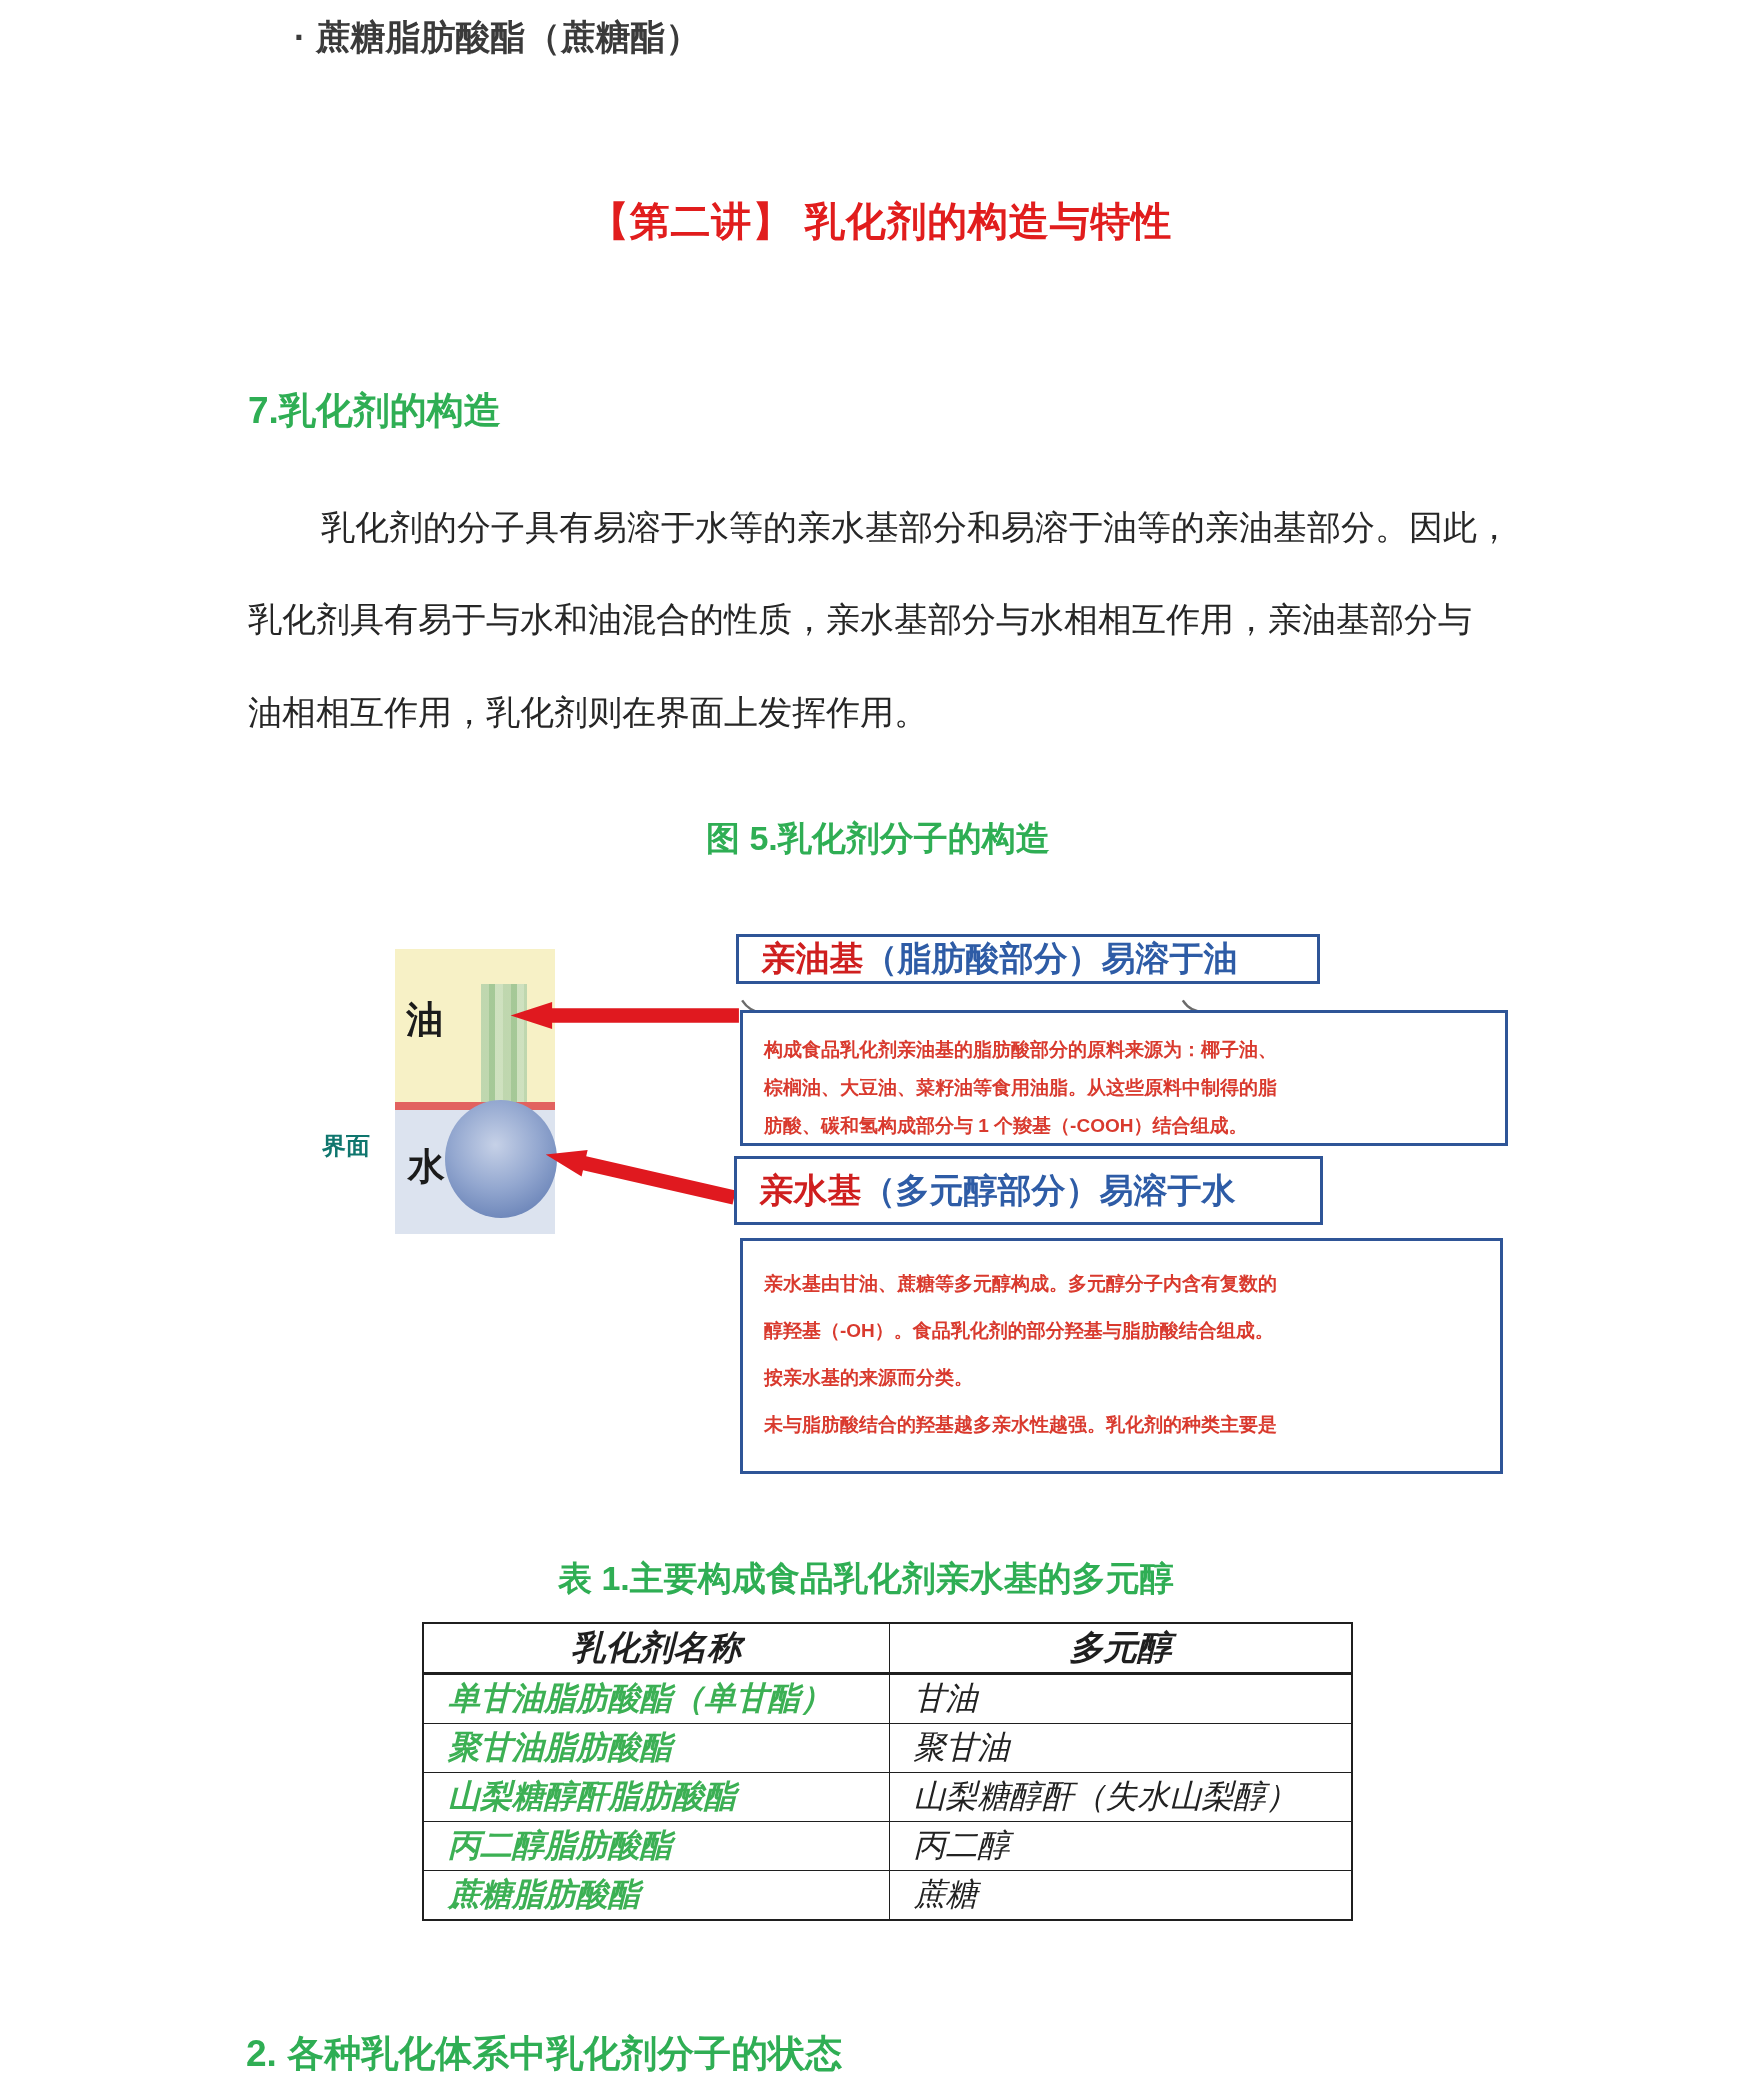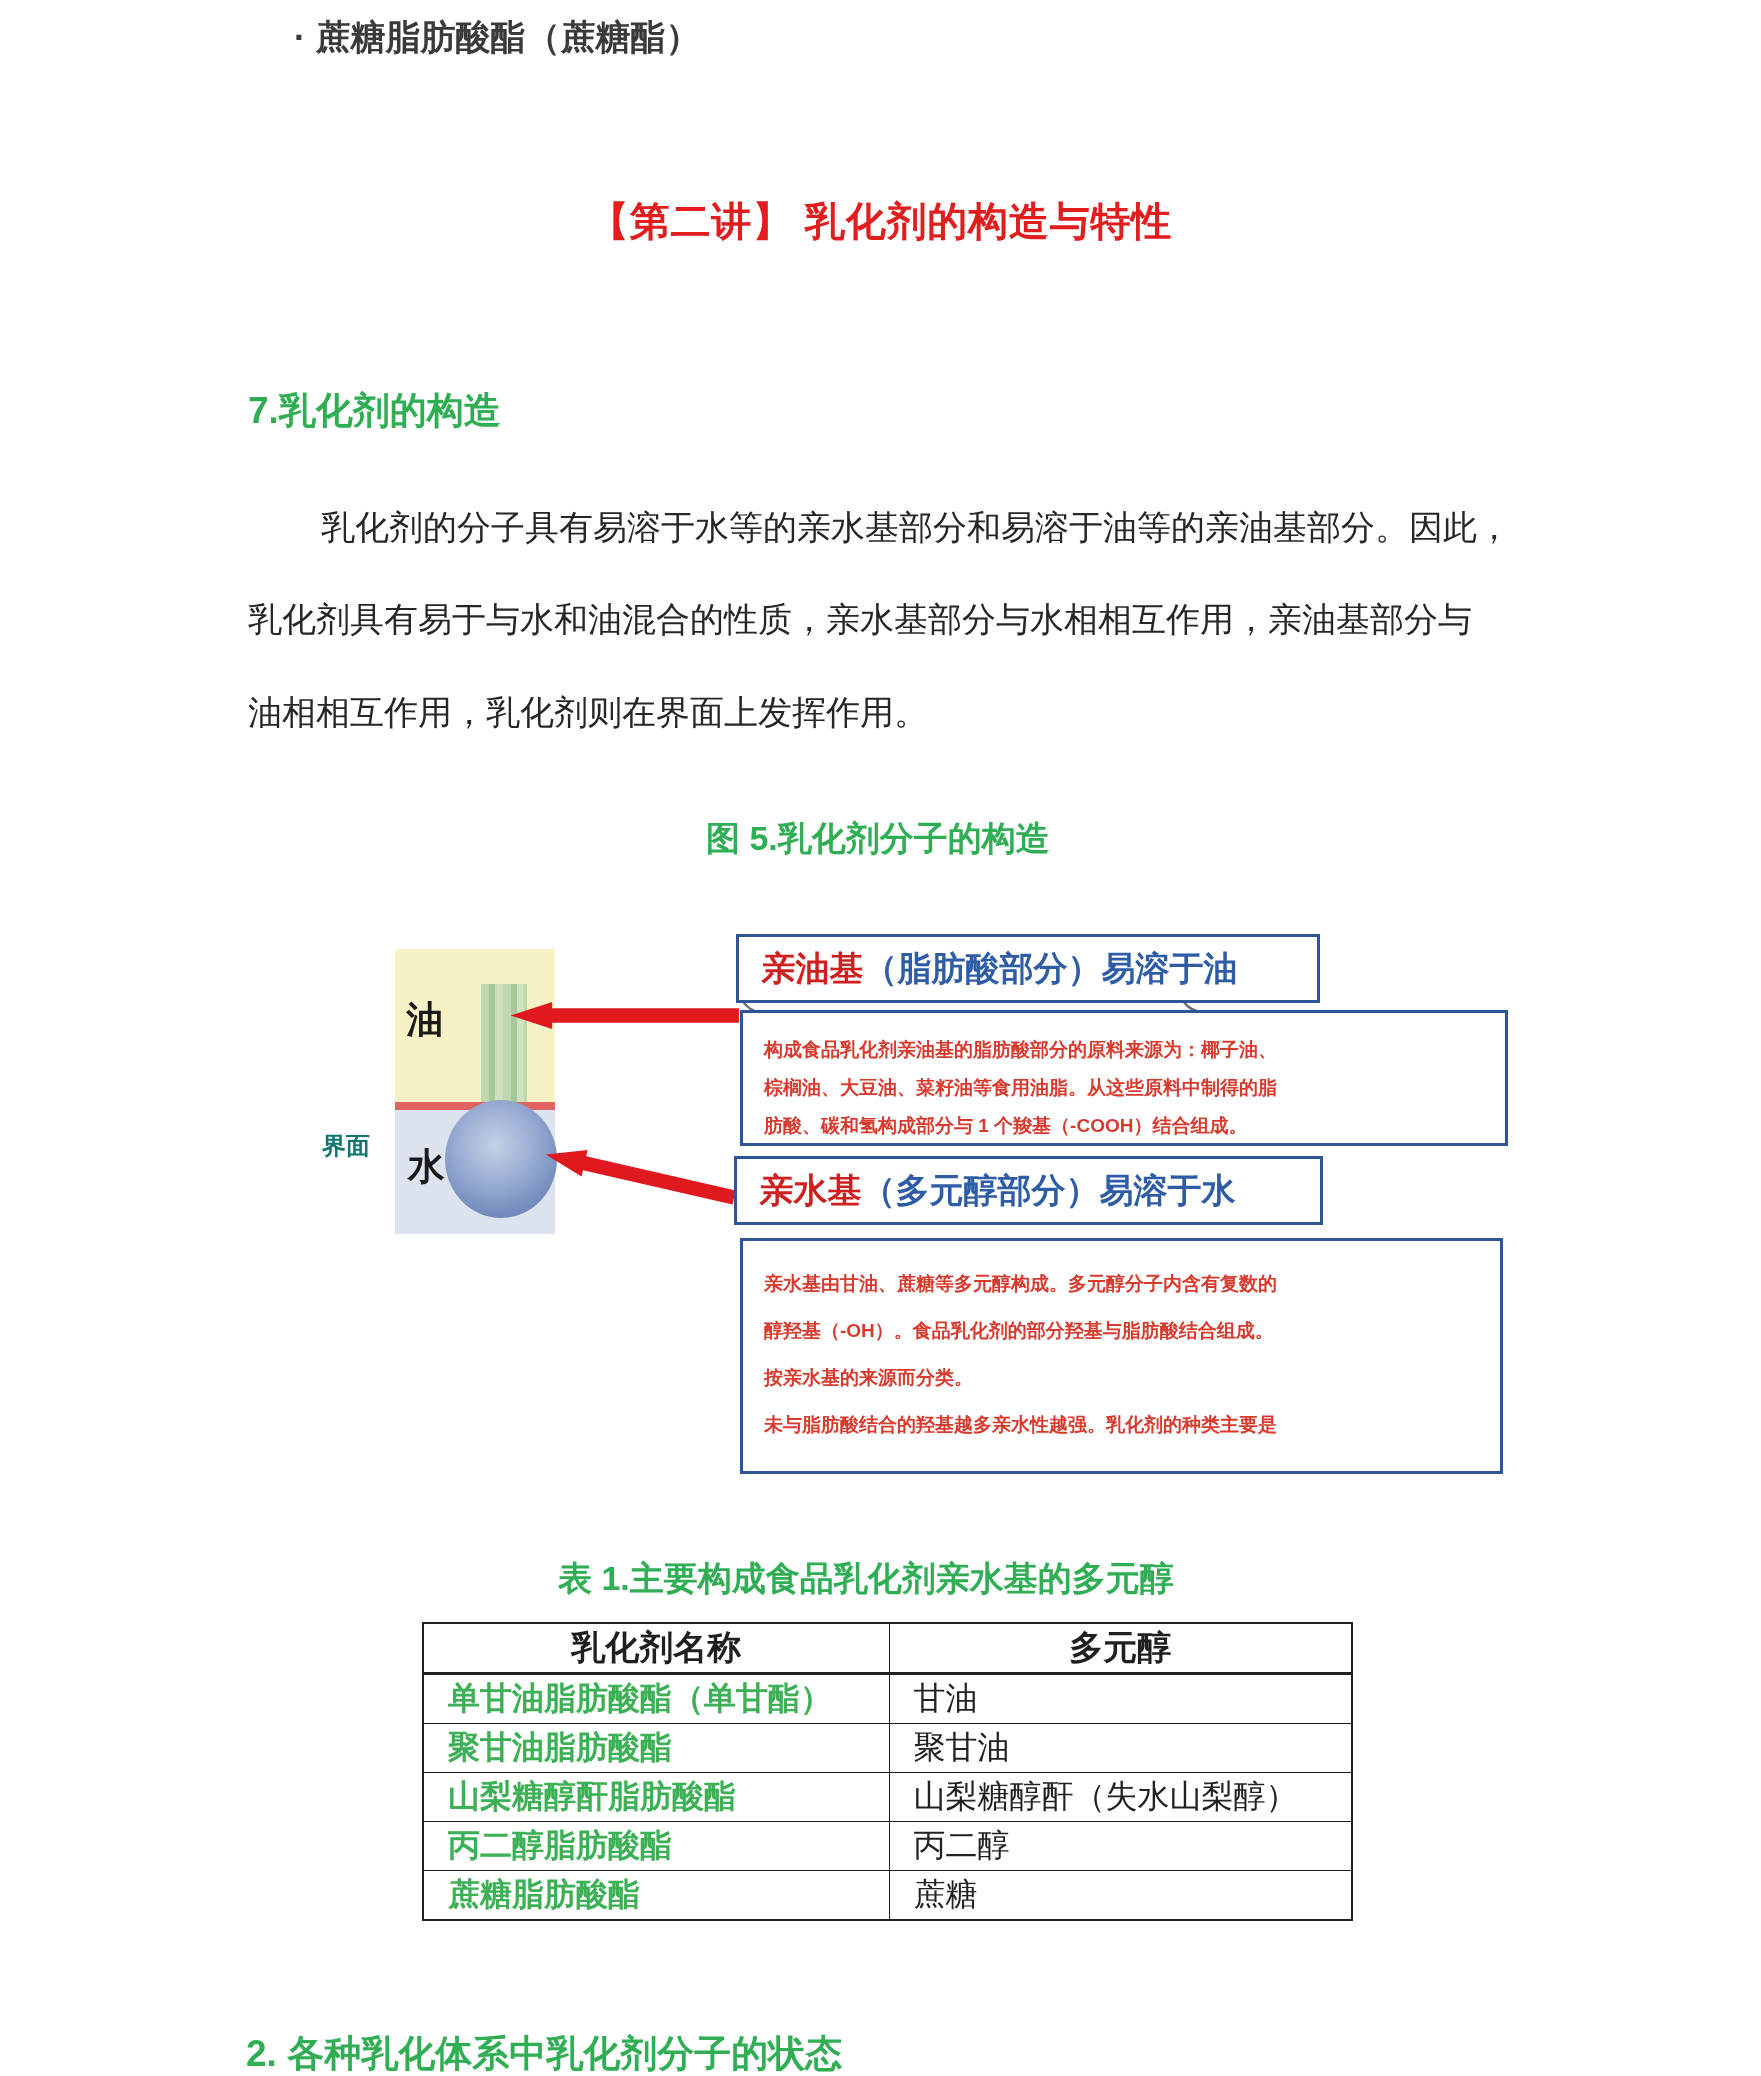--- a/index.html
+++ b/index.html
@@ -31,34 +31,34 @@
     opacity:.9;}
   .dg-sphere{position:absolute;left:50px;top:151px;width:112px;height:118px;border-radius:50%;
     background:radial-gradient(circle at 45% 38%,#c6d1e7 0%,#94a8d0 45%,#6e87ba 78%,#5e76aa 100%);}
   .dg-oil-label{position:absolute;left:11.2px;top:46px;font-size:37px;font-weight:bold;color:#1b1b1b;}
   .dg-water-label{position:absolute;left:12.8px;top:193px;font-size:37px;font-weight:bold;color:#1b1b1b;}
   .dg-iface-label{left:322px;top:1130px;font-size:24px;font-weight:bold;color:#0f766e;}
 
   
   .cbox{border:3.2px solid #2f5597;background:#ffffff;box-sizing:border-box;}
   .titlebox{display:flex;align-items:center;padding-left:22.4px;font-size:34px;font-weight:bold;white-space:nowrap;}
-  .box1{left:736px;top:934px;width:584px;height:69px;}
+  .box1{left:736px;top:934px;width:584px;height:50px;}
   .box3{left:734px;top:1156px;width:589px;height:69px;}
   .red-seg{color:#cf1f1f;}
   .blue-seg{color:#2e5ca6;}
   .notebox{color:#d93a2e;font-size:19px;font-weight:bold;}
   .box2{left:740px;top:1010px;width:768px;height:136px;padding:17.6px 0 0 21px;}
   .box2 .note-line{line-height:38px;white-space:nowrap;}
   .box4{left:740px;top:1238px;width:763px;height:236px;padding:19px 0 0 21px;}
   .box4 .note-line{line-height:47px;white-space:nowrap;}
 
   
   .polytable{border-collapse:collapse;table-layout:fixed;width:929px;background:#ffffff;}
   .polytable,.polytable th,.polytable td{border:1.6px solid #1f1f1f;}
-  .polytable{border:2.4px solid #1f1f1f;}
+  .polytable{border:2.4px solid #1f1f1f;font-style:italic;}
   .polytable thead tr{border-bottom:3.2px solid #1f1f1f;}
   .polytable th{height:46px;font-size:34px;font-weight:bold;color:#1f1f1f;text-align:center;}
   .polytable td{height:46px;font-size:32px;padding-left:24px;color:#222;}
   .polytable td.gname{color:#3cb054;font-weight:bold;}
   .tablewrap{left:422px;top:1622px;}
 </style>
 </head>
 <body>
 
 <div class="page">

